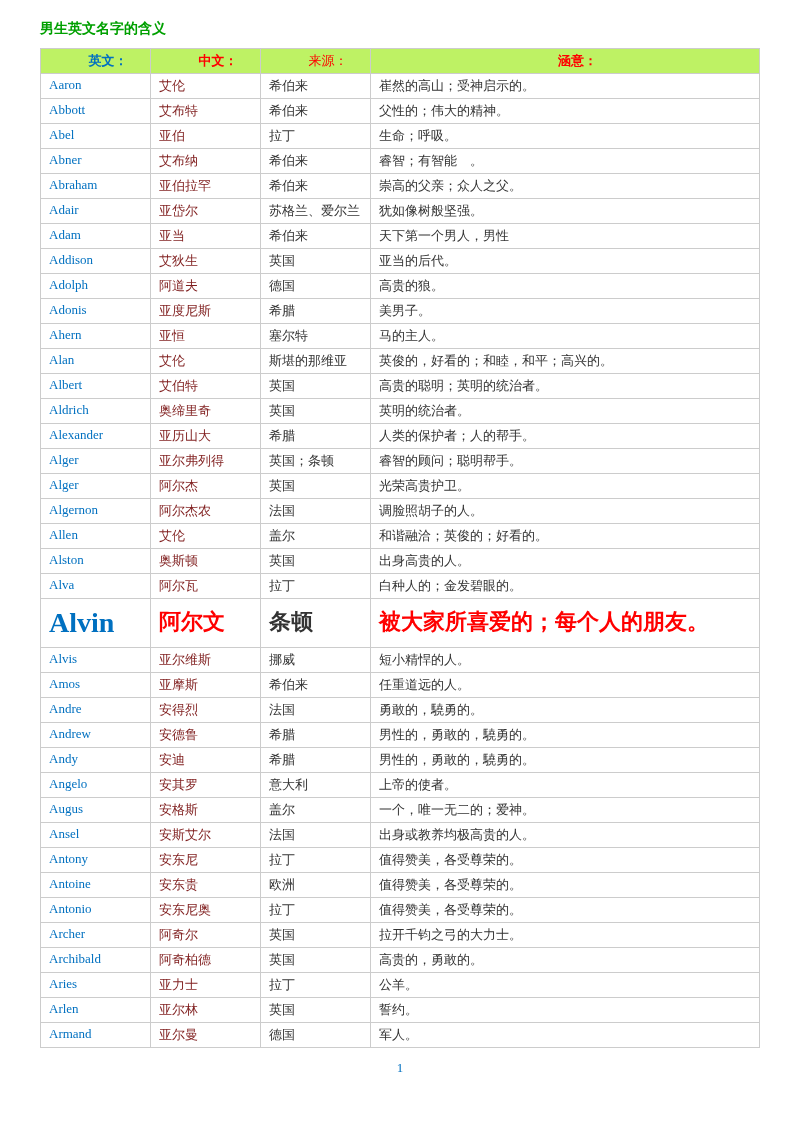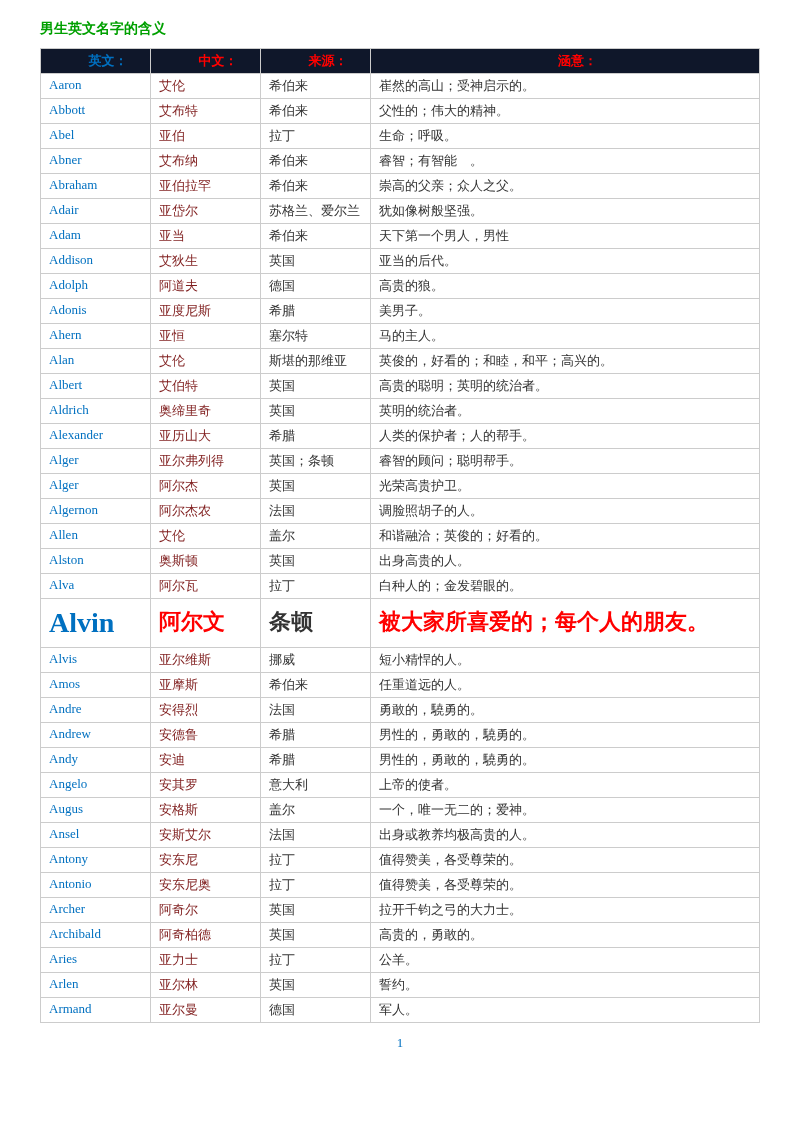--- a/index.html
+++ b/index.html
@@ -22,31 +22,31 @@
       width: 100%;
       border-collapse: collapse;
       table-layout: fixed;
     }
     th, td {
       border: 1px solid #ccc;
       padding: 3px 8px;
       vertical-align: top;
     }
     th {
-      background: #0f172a;
+      background: #bef264;
       font-weight: normal;
       padding-left: 33px;
     }
     .col-en { width: 110px; }
     .col-cn { width: 110px; }
     .col-src { width: 110px; }
     .col-meaning { width: auto; }
     .header-en { color: #0070c0; font-weight: bold; }
     .header-cn { color: #ff0000; font-weight: bold; }
-    .header-src { color: #ff0000; font-weight: bold; }
+    .header-src { color: #ff0000; font-weight: normal; }
     .header-meaning { color: #ff0000; font-weight: bold; text-align: center; }
     .en-name { color: #0070c0; }
     .cn-name { color: #7f1d1d; }
     .src-text { color: #333; }
     .meaning-text { color: #333; }
     .highlight-row td {
       font-size: 22px;
       font-weight: bold;
       padding: 8px 8px;
     }
@@ -262,20 +262,26 @@
         <td class="src-text">法国</td>
         <td class="meaning-text">出身或教养均极高贵的人。</td>
       </tr>
       <tr>
         <td class="en-name">Antony</td>
         <td class="cn-name">安东尼</td>
         <td class="src-text">拉丁</td>
         <td class="meaning-text">值得赞美，各受尊荣的。</td>
       </tr>
       <tr>
+        <td class="en-name">Antoine</td>
+        <td class="cn-name">安东贵</td>
+        <td class="src-text">欧洲</td>
+        <td class="meaning-text">值得赞美，各受尊荣的。</td>
+      </tr>
+      <tr>
         <td class="en-name">Antonio</td>
         <td class="cn-name">安东尼奥</td>
         <td class="src-text">拉丁</td>
         <td class="meaning-text">值得赞美，各受尊荣的。</td>
       </tr>
       <tr>
         <td class="en-name">Archer</td>
         <td class="cn-name">阿奇尔</td>
         <td class="src-text">英国</td>
         <td class="meaning-text">拉开千钧之弓的大力士。</td>

